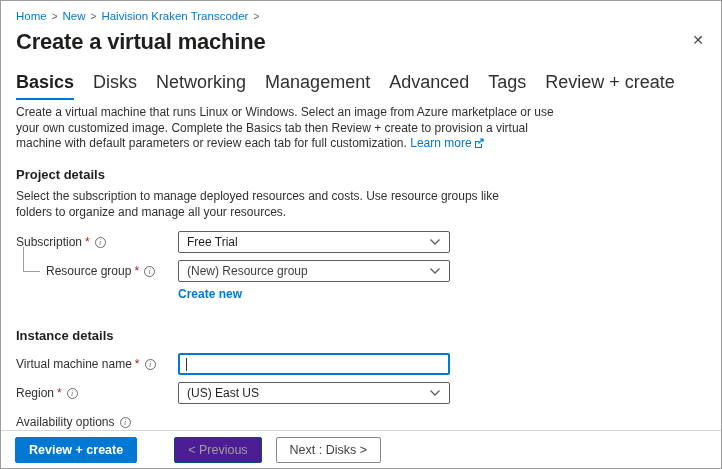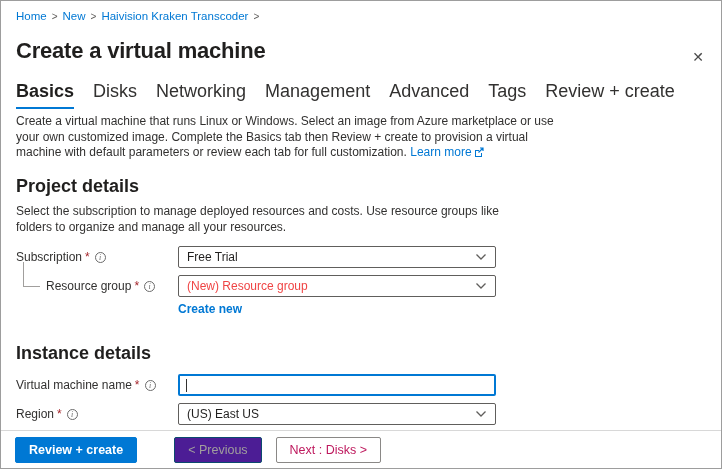--- a/index.html
+++ b/index.html
@@ -8,52 +8,52 @@
   .page {
     position:relative; width:722px; height:469px; background:#ffffff;
     border:1px solid #9d9d9d; overflow:hidden; margin:0 auto;
   }
   .content { padding:0 15px; }
   
   .breadcrumb { padding-top:9px; font-size:11.5px; color:#605e5c; display:flex; align-items:center; gap:5px; }
   .breadcrumb a { color:#0078d4; text-decoration:none; cursor:pointer; }
   .crumb-sep { color:#605e5c; font-size:10px; }
   
-  .title-row { display:flex; justify-content:space-between; align-items:flex-end; margin-top:16px; }
+  .title-row { display:flex; justify-content:space-between; align-items:flex-start; margin-top:7px; }
   .page-title { font-size:22px; font-weight:700; color:#201f1e; letter-spacing:-0.2px; }
   .close-x { margin-top:4px; margin-right:2px; font-size:14px; color:#4a4a4a; cursor:pointer; line-height:1; }
   
   .tabs { display:flex; gap:19px; margin-top:17px; font-size:18px; color:#323130; }
   .tab { padding-bottom:5px; cursor:pointer; border-bottom:2px solid transparent; }
   .tab.active { font-weight:700; border-bottom:2px solid #0078d4; color:#201f1e; }
   
   .intro { margin-top:5px; width:552px; font-size:12px; line-height:1.31; color:#323130; }
   .link { color:#0078d4; text-decoration:none; cursor:pointer; }
   .ext-icon { display:inline-block; vertical-align:-1px; margin-left:2px; }
   
-  .section-heading { margin-top:14px; font-size:18px; font-weight:700; color:#201f1e; }
+  .section-heading { margin-top:14px; font-size:13px; font-weight:700; color:#201f1e; }
   .section-desc { margin-top:7px; width:512px; font-size:12px; line-height:1.3; color:#323130; }
   
   .form { margin-top:11px; }
   .form-row { display:flex; align-items:flex-start; margin-bottom:7px; position:relative; }
   .row-label { width:162px; padding-top:4px; font-size:12px; color:#323130; display:flex; align-items:center; flex-shrink:0; }
   .req { color:#a4262c; margin-left:3px; }
   .info-icon {
     display:inline-block; width:11px; height:11px; margin-left:5px;
     border:1px solid #6b6b6b; border-radius:50%; color:#6b6b6b;
     font-size:8px; line-height:10px; text-align:center; font-family:"Liberation Serif",serif; font-style:italic;
     flex-shrink:0;
   }
-  .row-field { width:318px; }
+  .row-field { width:272px; }
   .select {
     height:22px; border:1px solid #605e5c; border-radius:2px; background:#fff;
     display:flex; align-items:center; justify-content:space-between;
     padding:0 8px; font-size:12px; color:#201f1e; cursor:pointer;
   }
-  .select.muted { color:#ef4444; }
+  .select.muted { color:#404040; }
   .field-link { display:inline-block; margin-top:5px; font-size:12px; font-weight:600; }
   .text-input {
     height:22px; border:2px solid #0078d4; border-radius:2px; background:#fff;
     display:flex; align-items:center; padding:0 6px;
   }
   .caret { width:1px; height:13px; background:#323130; }
   
   .tree-connector {
     position:absolute; left:7px; top:-13px; width:17px; height:25px;
     border-left:1px solid #a19f9d; border-bottom:1px solid #a19f9d;
@@ -61,21 +61,21 @@
   .indented { padding-left:30px; }
   
   .footer {
     position:absolute; left:0; right:0; bottom:0; height:38px;
     border-top:1px solid #d8d8d8; background:#fff;
     display:flex; align-items:center; padding-left:14px;
   }
   .btn { font-size:12.5px; border-radius:2px; padding:5px 13px; cursor:pointer; font-family:inherit; }
   .btn-primary { background:#0078d4; border:1px solid #0078d4; color:#fff; font-weight:700; }
   .btn-disabled { background:#4c1d95; border:1px solid #0c4a6e; color:#a19f9d; margin-left:37px; cursor:default; }
-  .btn-secondary { background:#fff; border:1px solid #8a8886; color:#be185d; margin-left:14px; }
+  .btn-secondary { background:#fff; border:1px solid #8a8886; color:#404040; margin-left:14px; }
 </style>
 </head>
 <body>
 
 <div class="page">
   <div class="content">
 
     <div class="breadcrumb">
       <a>Home</a>
       <span class="crumb-sep">&gt;</span>

